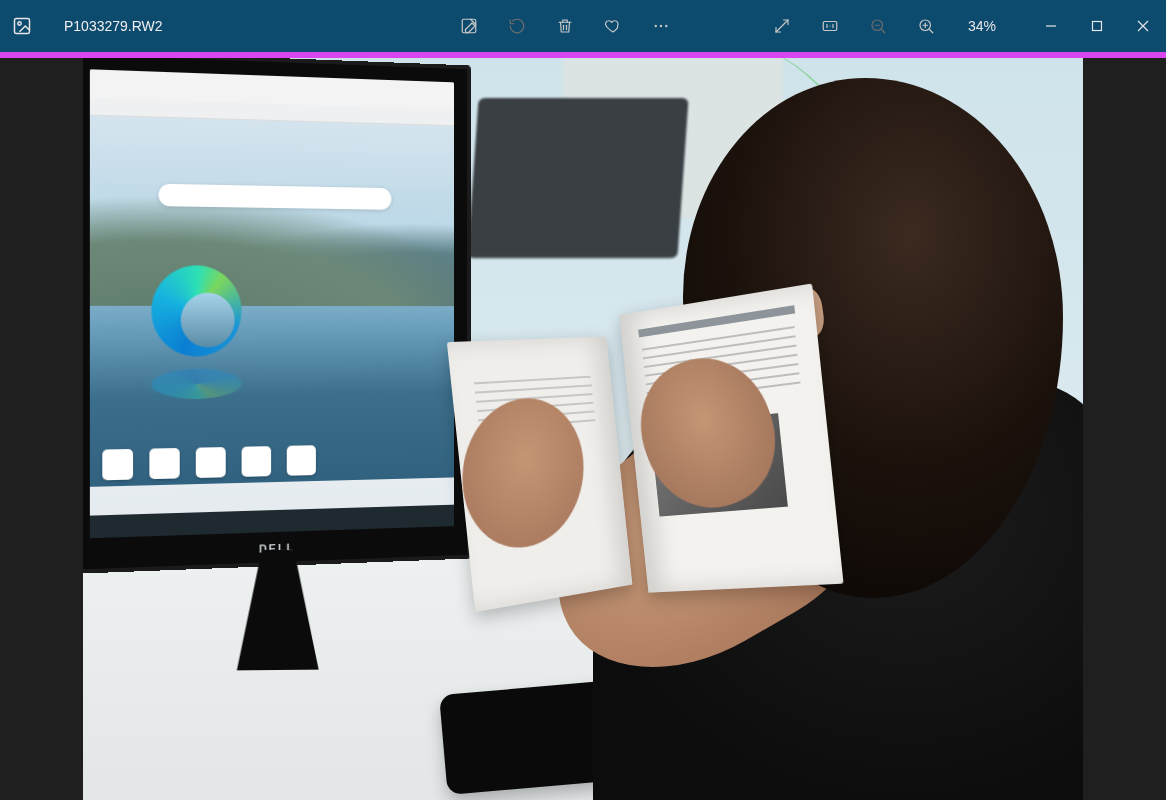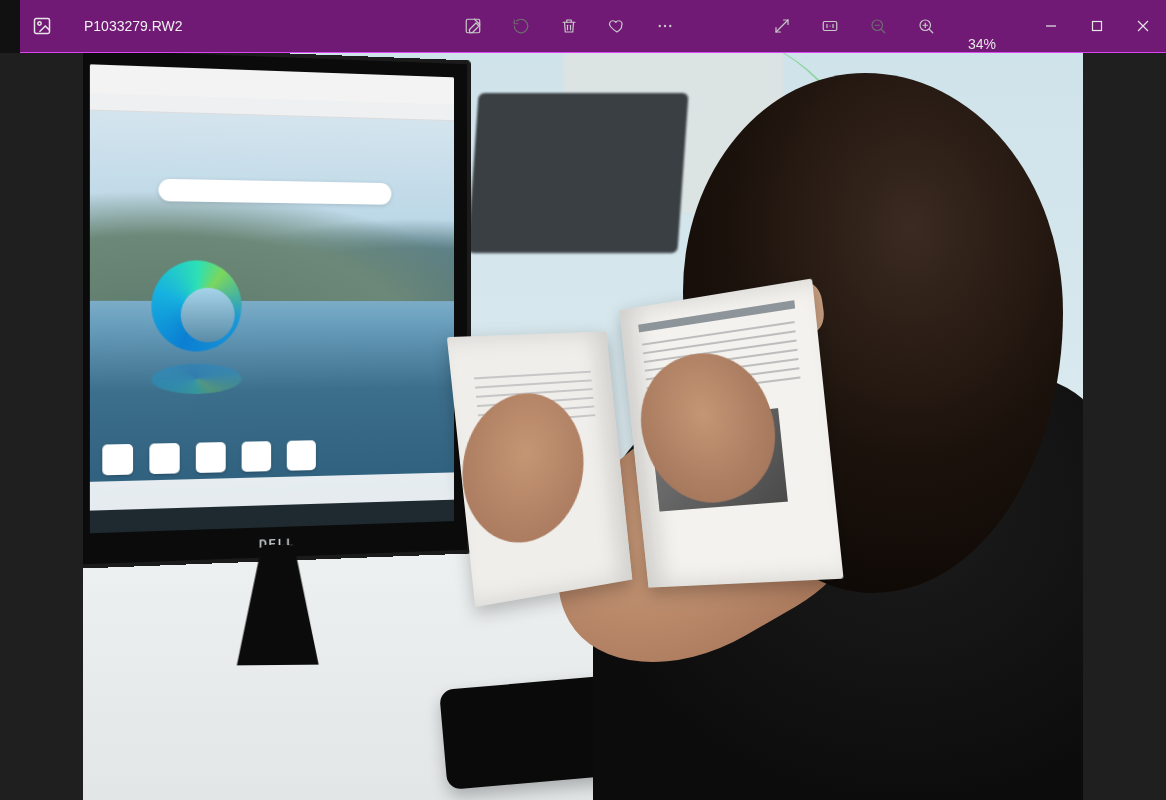--- a/index.html
+++ b/index.html
@@ -1,21 +1,21 @@
 <!DOCTYPE html>
 <html><head>
 <meta charset="utf-8">
 <style>
   html,body{margin:0;padding:0;width:1166px;height:800px;background:#111;overflow:hidden;font-family:"Segoe UI",Arial,sans-serif;color:#e6e6e6;}
-  .titlebar{display:flex;align-items:center;height:52px;background:#701a75;border-bottom:1px solid #d946ef;user-select:none;margin-left:20px;}
+  .titlebar{display:flex;align-items:center;height:52px;background:#0c4a6e;border-bottom:6px solid #d946ef;user-select:none;}
   .titlebar .appicon{width:44px;height:52px;display:flex;align-items:center;justify-content:center;}
   .titlebar .appicon svg{width:20px;height:20px;stroke:#e6e6e6;fill:none;stroke-width:1.8;}
   .titlebar .filename{flex:0 0 auto;padding:0 20px;font-size:14px;color:#f0f0f0;}
   .titlebar .spacer{flex:1;}
-  .toolbar-group{display:flex;align-items:flex-end;gap:4px;padding:0 6px;}
+  .toolbar-group{display:flex;align-items:center;gap:4px;padding:0 6px;}
   .tbtn{width:44px;height:52px;display:flex;align-items:center;justify-content:center;border:none;background:transparent;}
   .tbtn svg{width:18px;height:18px;stroke:#c8c8c8;fill:none;stroke-width:1.6;stroke-linecap:round;stroke-linejoin:round;}
   .tbtn.dim svg{stroke:#6d6d6d;}
   .zoom-text{min-width:48px;text-align:center;font-size:14px;color:#e6e6e6;padding:0 6px;}
   .wincontrols{display:flex;margin-left:10px;}
   .wincontrols .wbtn{width:46px;height:36px;display:flex;align-items:center;justify-content:center;}
   .wincontrols .wbtn svg{width:12px;height:12px;stroke:#e6e6e6;fill:none;stroke-width:1.2;}
   .viewport{position:relative;width:1166px;height:748px;background:#1f1f1f;display:flex;align-items:flex-start;justify-content:center;}
   
   .photo{position:relative;margin-top:0;width:1000px;height:748px;background:linear-gradient(180deg,#cfe3ea 0%,#d7e8ee 40%,#e7f0f3 75%,#f1f4f5 100%);overflow:hidden;}

